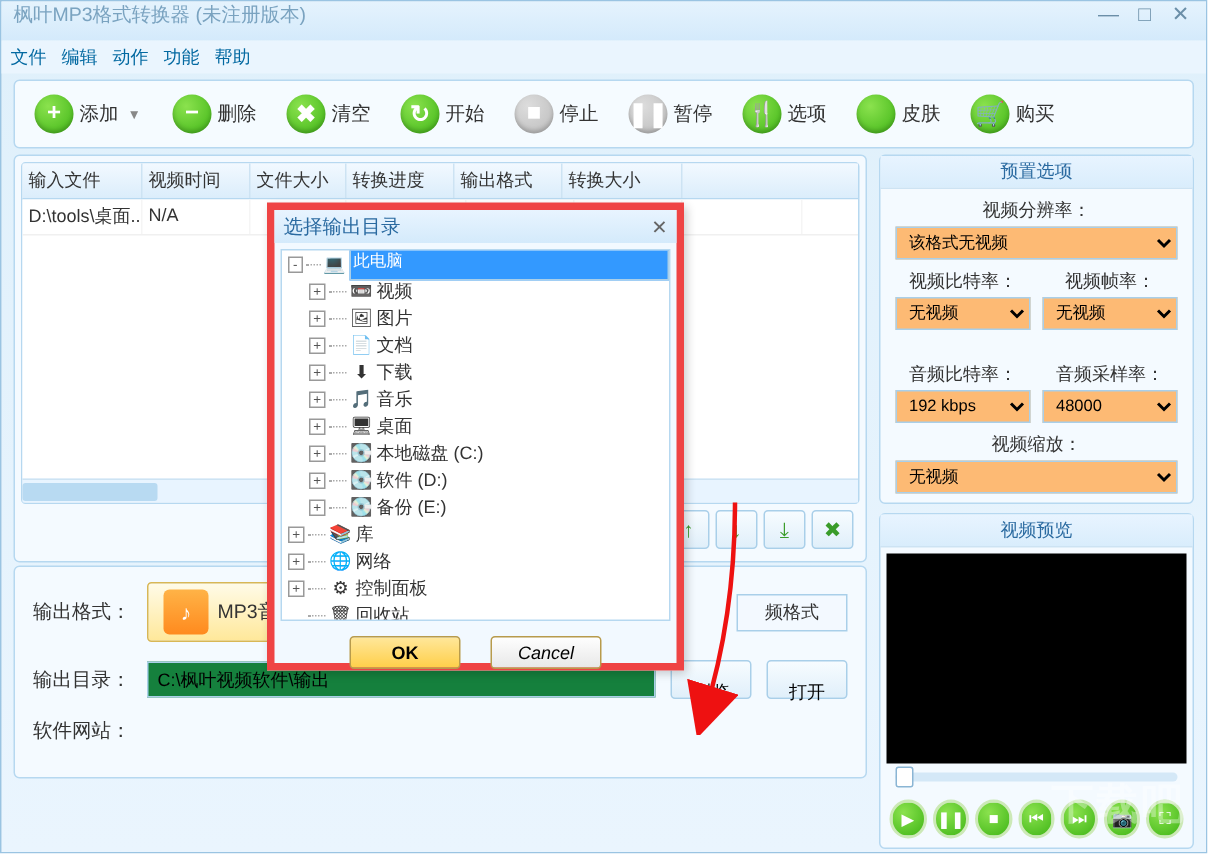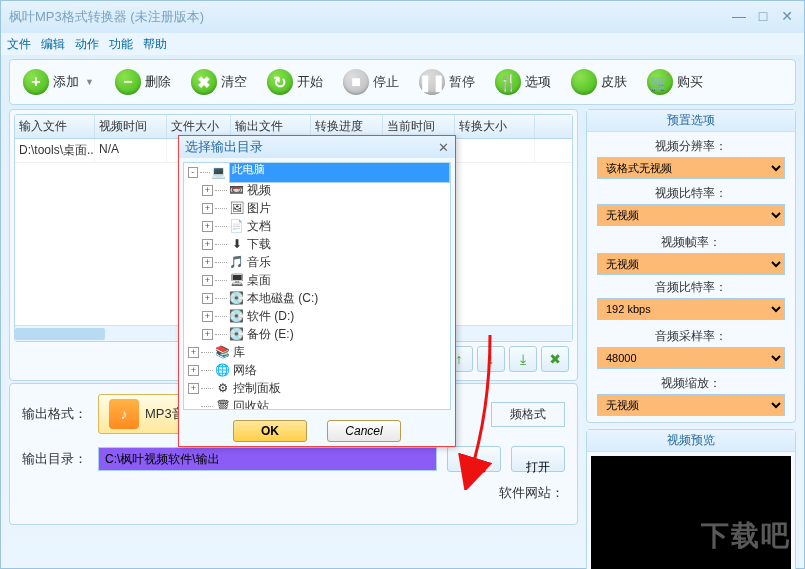--- a/index.html
+++ b/index.html
@@ -1,18 +1,18 @@
 <!DOCTYPE html>
 <html><head>
 <meta charset="utf-8">
 <style>
 * { margin:0; padding:0; box-sizing:border-box; font-family:"Microsoft YaHei",SimSun,sans-serif; }
 body { background:#fff; width:805px; height:569px; overflow:hidden; }
 .window { width:805px; height:569px; background:linear-gradient(#dff0fb,#eaf5fe); border:1px solid #9ac4e2; }
-.titlebar { height:26px; background:linear-gradient(#e5f3fd,#d4eafb); display:flex; align-items:center; padding:16px 8px; color:#7aa3c0; font-size:13px; }
+.titlebar { height:26px; background:linear-gradient(#e5f3fd,#d4eafb); display:flex; padding:0 8px; color:#7aa3c0; font-size:13px; }
 .titlebar .spacer { flex:1; }
 .titlebar .winbtn { width:18px; height:18px; margin-left:6px; color:#6b8fa8; font-size:14px; text-align:center; line-height:16px; }
 .menubar { height:22px; background:#eaf5fe; padding:0 6px; display:flex; align-items:center; font-size:12px; color:#0369a1; }
 .menubar span { margin-right:10px; }
 .toolbar { height:46px; margin:4px 8px; background:#f5fbff; border:1px solid #b6d8f0; border-radius:4px; display:flex; align-items:center; padding:0 4px; gap:2px; }
 .tbtn { height:36px; display:flex; align-items:center; padding:0 8px; border:1px solid transparent; border-radius:3px; font-size:13px; color:#333; gap:4px; }
 .tbtn .circ { width:26px; height:26px; border-radius:50%; background:radial-gradient(circle at 35% 30%,#8be24e,#3fb516); display:flex; align-items:center; justify-content:center; color:#fff; font-weight:bold; font-size:16px; box-shadow:inset 0 -2px 3px rgba(0,0,0,.2); }
 .tbtn.dis .circ { background:radial-gradient(circle at 35% 30%,#ddd,#bbb); }
 .tbtn .drop { width:10px; font-size:9px; color:#888; margin-left:2px; }
 .mainrow { display:flex; padding:0 8px; gap:8px; }
@@ -24,39 +24,39 @@
 .gridhead { display:flex; background:linear-gradient(#f2f9ff,#dbedfb); border-bottom:1px solid #b6d8f0; font-size:12px; color:#333; }
 .gridhead div { padding:3px 4px; border-right:1px solid #cde3f3; overflow:hidden; white-space:nowrap; }
 .gridrow { display:flex; font-size:12px; color:#333; border-bottom:1px solid #f0f0f0; }
 .gridrow div { padding:3px 4px; border-right:1px solid #f5f5f5; overflow:hidden; white-space:nowrap; }
 .gridbody { height:186px; overflow:hidden; background:#fff; }
 .scrollbar { height:16px; background:#e8f4ff; border-top:1px solid #cde3f3; position:relative; }
 .scrollbar .thumb { position:absolute; left:0; top:2px; width:90px; height:12px; background:#b8daf2; border-radius:2px; }
 .rowbtns { display:flex; justify-content:flex-end; gap:4px; padding:4px; }
 .sqbtn { width:28px; height:26px; background:linear-gradient(#f7fcff,#e0effa); border:1px solid #a9cfe9; border-radius:3px; display:flex; align-items:center; justify-content:center; font-size:14px; color:#3a9c2a; }
 .outpanel { padding:10px 12px; }
-.outrow { display:flex; align-items:center; gap:10px; margin-bottom:12px; font-size:13px; color:#333;justify-content:flex-end; }
+.outrow { display:flex; align-items:center; gap:10px; margin-bottom:12px; font-size:13px; color:#333; }
 .outrow .lbl { width:66px; }
 .fmtbox { display:flex; align-items:center; gap:6px; background:linear-gradient(#fffbe8,#ffe89a); border:1px solid #d8b756; border-radius:3px; padding:4px 10px; }
 .fmticon { width:30px; height:30px; background:linear-gradient(#ffb347,#ff8a1e); border-radius:4px; display:flex; align-items:center; justify-content:center; color:#fff; font-size:14px; }
-.txtinput { flex:1; height:24px; border:1px solid #a9cfe9; background:#8b5cf6; padding:0 6px; font-size:12px; }
+.txtinput { flex:1; height:24px; border:1px solid #a9cfe9; background:#15803d; padding:0 6px; font-size:12px; }
 .btn { height:24px; padding:12px 14px; background:linear-gradient(#f7fcff,#e0effa); border:1px solid #a9cfe9; border-radius:3px; font-size:12px; }
 .link { color:#106cc; text-decoration:underline; font-size:12px; }
 .preset { padding:6px 10px; font-size:12px; color:#333; }
-.preset .fldrow { display:flex; gap:8px; margin-bottom:4px;flex-direction:column; }
+.preset .fldrow { display:flex; gap:8px; margin-bottom:4px; }
 .preset .fld { flex:1; }
 .preset label { display:block; font-size:12px; margin-bottom:2px;text-align:center; }
 .sel { width:100%; height:22px; border:1px solid #a9cfe9; background:#fdba74; font-size:11px; padding:0 4px; }
 .preview { height:140px; background:#000; margin:4px; }
 .pctrls { display:flex; justify-content:center; gap:4px; padding:6px; }
 .pbtn { width:26px; height:26px; border-radius:50%; background:radial-gradient(circle at 35% 30%,#8be24e,#3fb516); border:2px solid #cce9b7; display:flex; align-items:center; justify-content:center; color:#fff; font-size:11px; }
 .slider { height:6px; background:#d4e8f7; margin:6px 10px; border-radius:3px; position:relative; }
 .slider .knob { position:absolute; left:0; top:-4px; width:12px; height:14px; background:#fff; border:1px solid #8ab5d4; border-radius:2px; }
 
-.modal { position:absolute; left:178px; top:135px; width:278px; height:312px; background:#f2f9ff; border:1px solid #ef4444; box-shadow:2px 2px 6px rgba(0,0,0,.2); }
+.modal { position:absolute; left:178px; top:135px; width:278px; height:312px; background:#f2f9ff; border:5px solid #ef4444; box-shadow:2px 2px 6px rgba(0,0,0,.2); }
 .modal .mtitle { height:22px; background:linear-gradient(#e8f4ff,#d4eafb); display:flex; align-items:center; padding:0 6px; font-size:13px; color:#2a6aa0; }
 .modal .mtitle .spacer { flex:1; }
 .modal .close { font-size:13px; color:#666; }
 .tree { height:248px; background:#fff; border:1px solid #b6d8f0; margin:4px; overflow:hidden; font-size:12px; color:#333; }
 .tree .node { display:flex; align-items:center; height:18px; padding-left:4px; gap:2px; white-space:nowrap; }
 .tree .exp { width:11px; height:11px; border:1px solid #999; font-size:9px; line-height:9px; text-align:center; color:#555; background:#fff; }
 .tree .noexp { width:11px; }
 .tree .dots { width:12px; border-bottom:1px dotted #aaa; height:1px; }
 .tree .ic { width:16px; height:16px; display:inline-flex; align-items:center; justify-content:center; font-size:12px; }
 .tree .sel { background:#3399ff; color:#fff; padding:0 2px; }
@@ -127,23 +127,22 @@
     </div>
 
   <div class="mainrow">
     <div class="leftcol">
       <div class="panel" style="padding:4px">
         <div class="grid">
           <div class="gridhead" id="gridhead">
               <div style="width: 80px;">输入文件</div>
               <div style="width: 72px;">视频时间</div>
               <div style="width: 64px;">文件大小</div>
-              <div style="width: 80px;">输出文件</div>
               <div style="width: 72px;">转换进度</div>
-              <div style="width: 72px;">当前时间</div>
+              <div style="width: 72px;">输出格式</div>
               <div style="width: 80px;">转换大小</div>
             </div>
           <div class="gridbody" id="gridbody">
               <div class="gridrow">
                 <div style="width: 80px;">D:\tools\桌面...</div>
                 <div style="width: 72px;">N/A</div>
                 <div style="width: 64px;"></div>
                 <div style="width: 80px;"></div>
                 <div style="width: 72px;"></div>
                 <div style="width: 72px;"></div>
@@ -188,21 +187,21 @@
     <div class="rightcol">
       <div class="panel">
         <div class="panel-title">预置选项</div>
         <div class="preset">
           <label>视频分辨率：</label>
           <select class="sel"><option>该格式无视频</option></select>
           <div class="fldrow" style="margin-top:6px">
             <div class="fld"><label>视频比特率：</label><select class="sel"><option>无视频</option></select></div>
             <div class="fld"><label>视频帧率：</label><select class="sel"><option>无视频</option></select></div>
           </div>
-          <div class="fldrow" style="margin-top:4px">
+          <div class="fldrow" style="margin-top:21px">
             <div class="fld"><label>音频比特率：</label><select class="sel"><option>192 kbps</option></select></div>
             <div class="fld"><label>音频采样率：</label><select class="sel"><option>48000</option></select></div>
           </div>
           <div style="margin-top:6px"><label>视频缩放：</label><select class="sel"><option>无视频</option></select></div>
         </div>
       </div>
       <div class="panel">
         <div class="panel-title">视频预览</div>
         <div class="preview"></div>
         <div class="slider">

